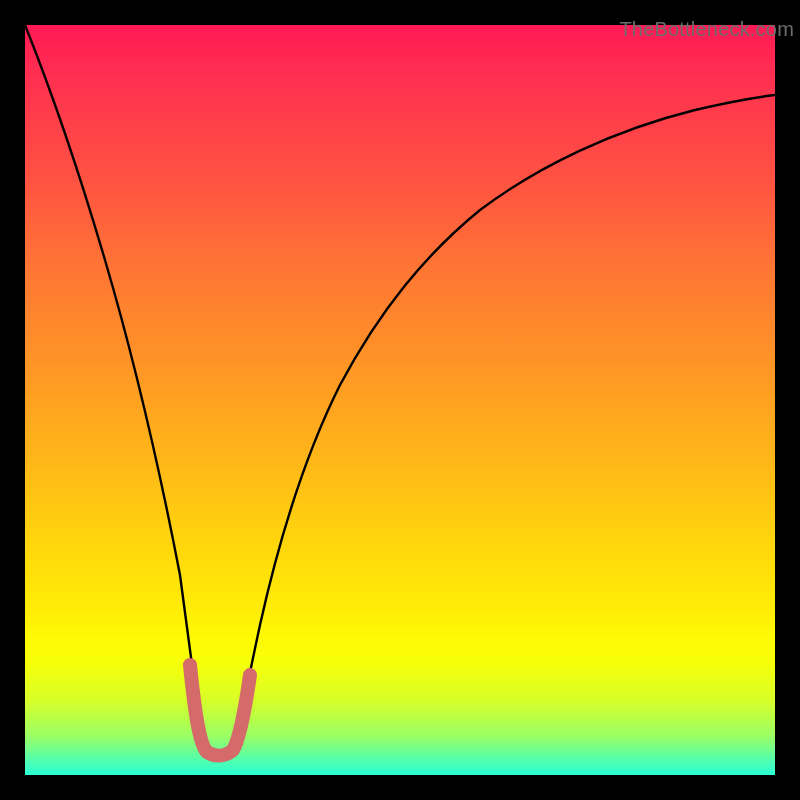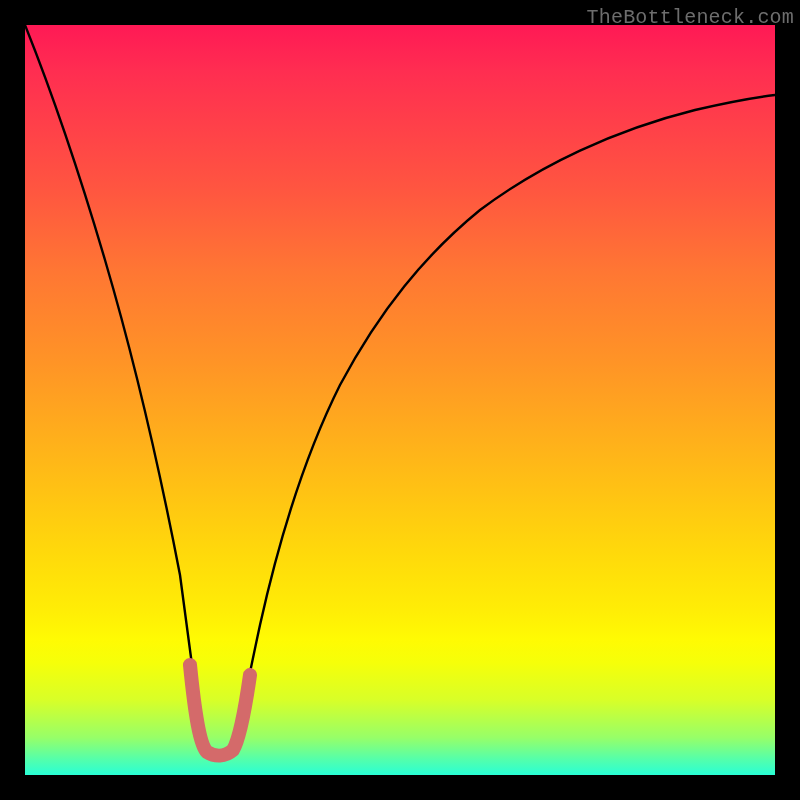--- a/index.html
+++ b/index.html
@@ -29,26 +29,25 @@
       #fffb03 82%,
       #f6ff09 85%,
       #d8ff28 90%,
       #97ff68 95%,
       #52ffad 98%,
       #29ffd6 100%
     );
   }
   .watermark {
     position: absolute;
-    top: 6px;
+    top: 18px;
     right: 6px;
     color: #6d6d6d;
     font-size: 20px;
     letter-spacing: 0.2px;
-    font-family: Liberation Mono, monospace;
   }
   svg.curve {
     position: absolute;
     top: 0; left: 0;
     width: 750px; height: 750px;
   }
 </style>
 </head>
 <body>
 

